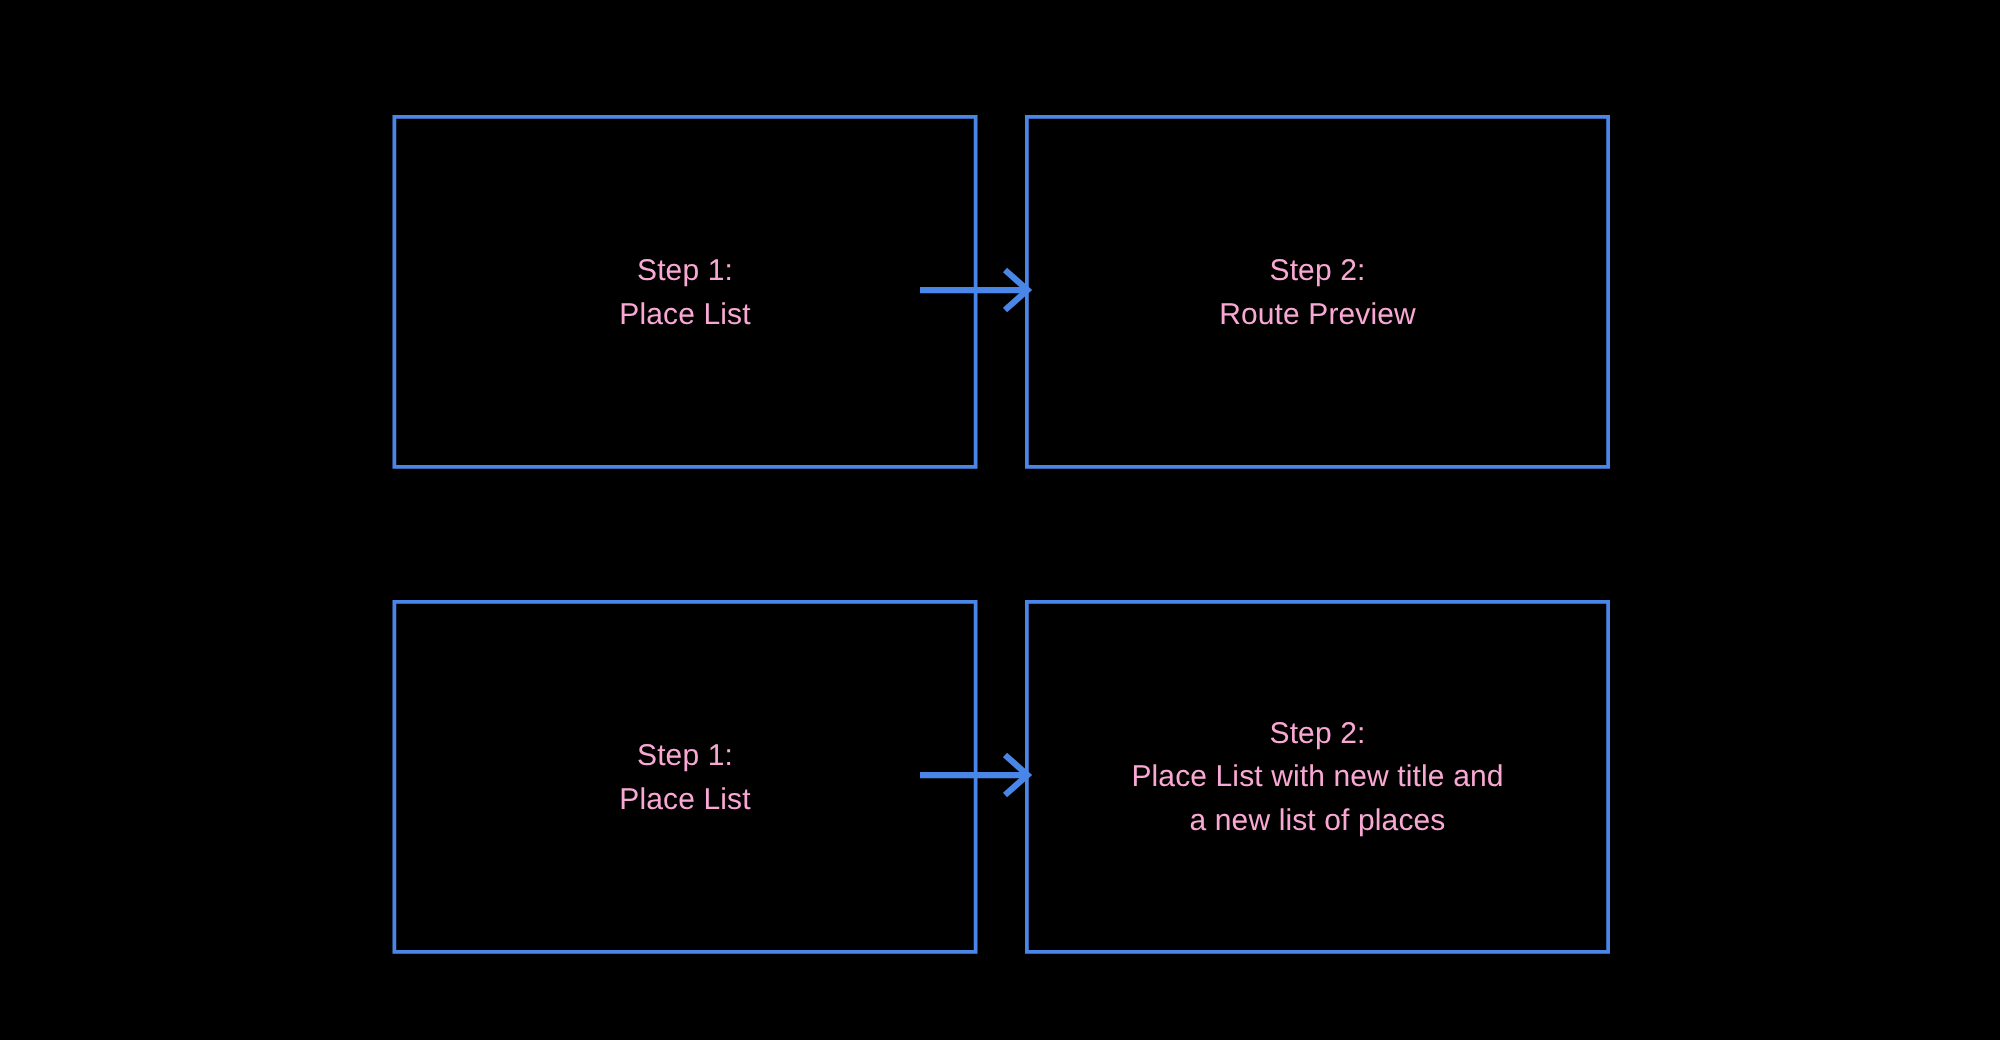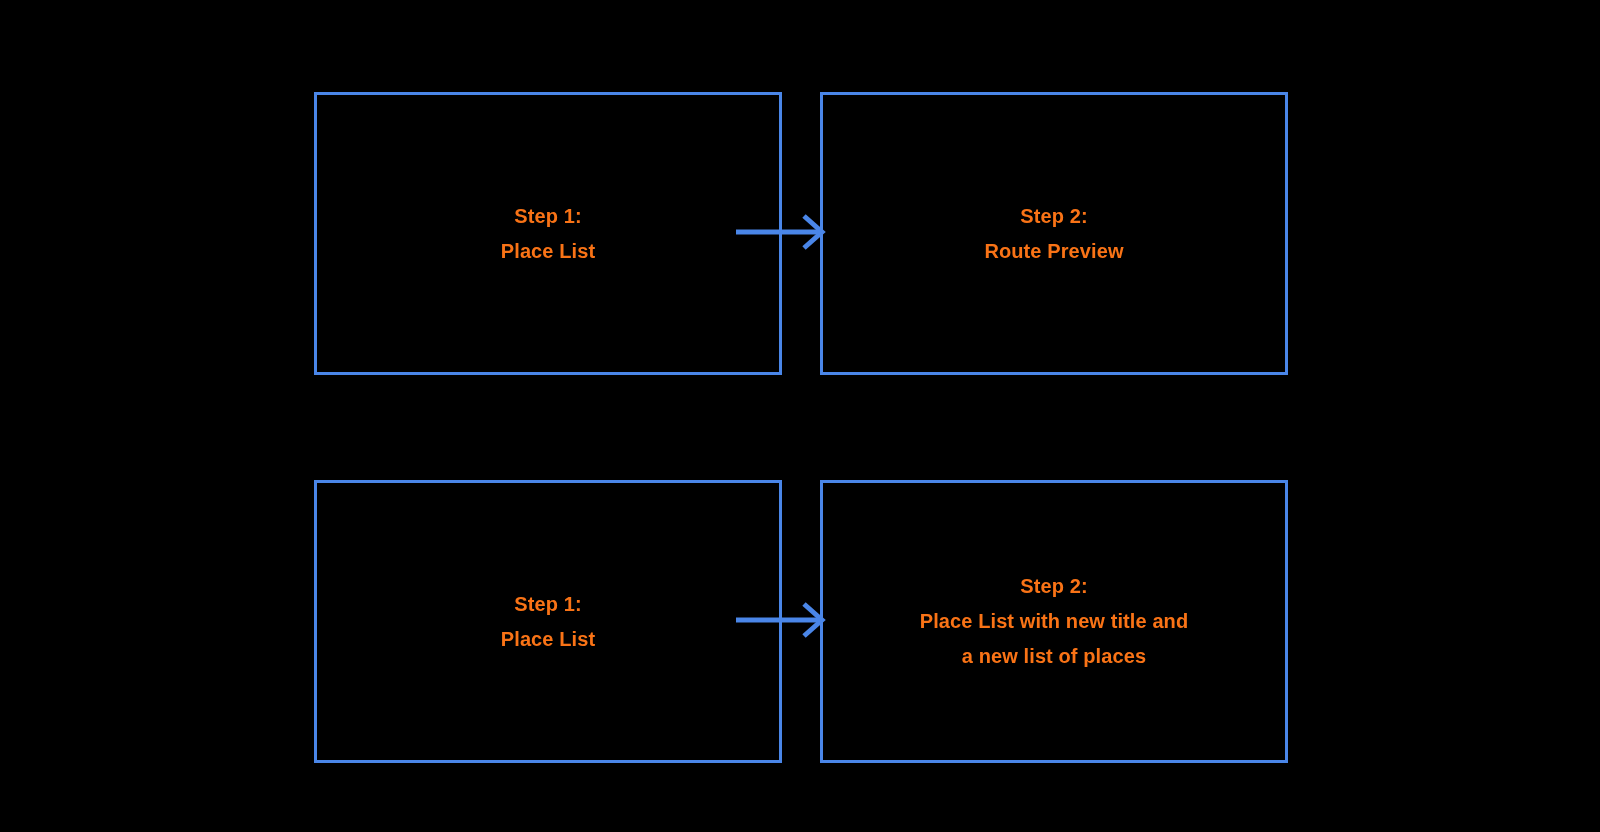--- a/index.html
+++ b/index.html
@@ -33,24 +33,24 @@
     box-sizing: border-box;
     border: 3px solid #4a86e8;
     background: transparent;
     display: flex;
     align-items: center;
     justify-content: center;
     text-align: center;
   }
 
   .step-box .step-label {
-    color: #f97316;
+    color: #f9a8d4;
     font-family: "Liberation Sans", sans-serif;
-    font-weight: bold;
-    font-size: 20px;
+    font-weight: normal;
+    font-size: 24px;
     line-height: 35px;
     letter-spacing: 0.1px;
     white-space: pre-line;
     padding: 0 10px;
   }
 
   .arrow {
     position: absolute;
     height: 40px;
     pointer-events: none;

